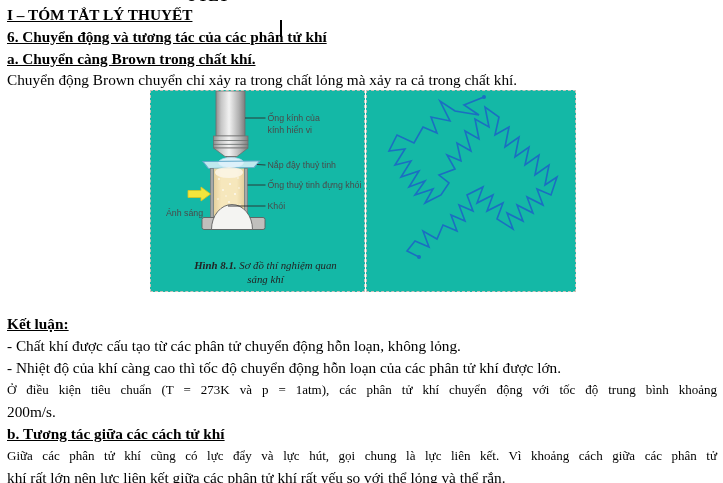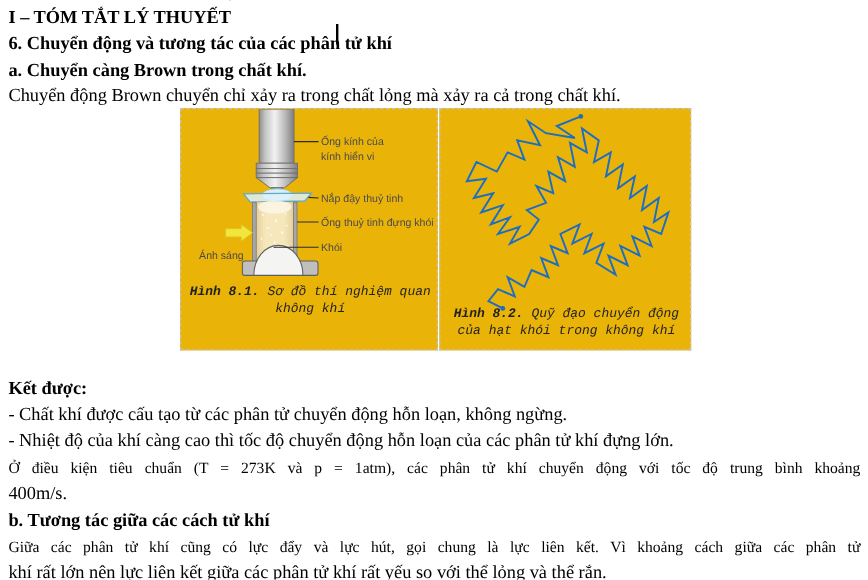--- a/index.html
+++ b/index.html
@@ -1,30 +1,30 @@
 <!DOCTYPE html>
 <html><head>
 <meta charset="utf-8">
 <style>
   html,body{margin:0;padding:0;background:#ffffff;}
   body{width:723px;height:483px;position:relative;overflow:hidden;
        font-family:"Liberation Serif", serif;color:#000;}
   .tline{position:absolute;left:7px;width:710px;font-size:15.3px;line-height:20px;white-space:nowrap;}
-  .bold{font-weight:bold;}
+  .bold{font-weight:bold;text-decoration:underline;}
   .stretch{white-space:normal;text-align:justify;text-align-last:justify;font-size:13px;}
   .cutoff{position:absolute;top:0;left:186px;width:90px;height:5px;overflow:hidden;}
   .cutoff span{position:relative;top:-13px;display:block;font-weight:bold;font-size:15.5px;}
   .caret{position:absolute;left:280px;top:20px;width:1.5px;height:17px;background:#000;}
   .figrow{position:absolute;left:150px;top:90px;display:flex;}
-  .panel{position:relative;background:#eab308;border:1px dashed #c9c2ba;}
+  .panel{position:relative;background:#14b8a6;border:1px dashed #c9c2ba;}
   .panel.p1{width:213px;height:200px;}
   .panel.p2{width:208px;height:200px;margin-left:1px;}
-  .caption{position:absolute;left:2px;right:0;text-align:center;
-           font-family:Liberation Mono, monospace;font-size:10.8px;
-           line-height:13.5px;color:#222;}
+  .caption{position:absolute;left:16px;right:0;text-align:center;
+           font-family:Liberation Serif, serif;font-size:10.8px;
+           line-height:13.5px;color:#222;margin-top:21px;}
   .caption .cb{font-weight:bold;font-style:italic;}
   .caption .ci{font-style:italic;}
   svg{display:block;}
   svg text{font-family:"Liberation Sans", sans-serif;font-size:8.8px;fill:#4a4a4a;}
 </style>
 </head>
 <body>
 
 <div class="cutoff">
   <span>UYẾT</span>
@@ -101,39 +101,34 @@
       <text x="116.5" y="42">kính hiển vi</text>
       <text x="116.5" y="77">Nắp đậy thuỷ tinh</text>
       <text x="116.5" y="97">Ống thuỷ tinh đựng khói</text>
       <text x="116.5" y="118">Khói</text>
       <text x="33.5" y="125" text-anchor="middle" fill="#555" font-size="9">Ánh sáng</text>
     </svg>
 
     <div class="caption" style="top:147px;">
       <div><span class="cb">Hình 8.1.</span>
            <span class="ci">Sơ đồ thí nghiệm quan</span></div>
-      <div class="ci">không khí</div>
+      <div class="ci">sáng khí</div>
     </div>
   </div>
 
   <div class="panel p2">
     <svg width="206" height="178" viewBox="0 0 206 178">
       <polyline fill="none" stroke="#1b6ec2" stroke-width="1.6" stroke-linejoin="miter" points="117,6 97,14 112,24 88,20 73,10 83,30 64,26 70,42 56,36 47,52 30,44 22,60 38,58 28,74 44,70 34,86 52,80 42,96 58,90 48,104 66,98 58,112 74,104 82,92 72,84 88,78 80,64 94,70 90,52 104,60 98,40 112,48 108,28 122,36 118,16 132,26 128,44 142,36 138,56 152,46 148,66 162,56 158,74 172,64 168,84 182,74 178,94 190,86 184,104 170,98 176,114 160,106 166,122 150,114 156,130 140,122 146,138 130,128 136,112 120,120 126,104 110,112 116,96 100,104 106,120 92,114 98,130 84,124 90,140 76,134 70,148 56,140 62,156 48,150 40,160 52,166"></polyline>
       <circle cx="117" cy="6" r="2" fill="#1b6ec2"></circle>
       <circle cx="52" cy="166" r="2" fill="#1b6ec2"></circle>
     </svg>
 
-    <div class="caption" style="top:165px;">
-      <div><span class="cb">Hình 8.2.</span>
-           <span class="ci">Quỹ đạo chuyển động</span></div>
-      <div class="ci">của hạt khói trong không khí</div>
-    </div>
   </div>
 </div>
 
-<div class="tline bold" style="top:314px;">Kết được:</div>
-<div class="tline" style="top:336px;">- Chất khí được cấu tạo từ các phân tử chuyển động hỗn loạn, không ngừng.</div>
-<div class="tline" style="top:358px;">- Nhiệt độ của khí càng cao thì tốc độ chuyển động hỗn loạn của các phân tử khí đựng lớn.</div>
+<div class="tline bold" style="top:314px;">Kết luận:</div>
+<div class="tline" style="top:336px;">- Chất khí được cấu tạo từ các phân tử chuyển động hỗn loạn, không lỏng.</div>
+<div class="tline" style="top:358px;">- Nhiệt độ của khí càng cao thì tốc độ chuyển động hỗn loạn của các phân tử khí được lớn.</div>
 <div class="tline stretch" style="top:380px;">Ở điều kiện tiêu chuẩn (T = 273K và p = 1atm), các phân tử khí chuyển động với tốc độ trung bình khoảng</div>
-<div class="tline" style="top:402px;">400m/s.</div>
+<div class="tline" style="top:402px;">200m/s.</div>
 <div class="tline bold" style="top:424px;">b. Tương tác giữa các cách tử khí</div>
 <div class="tline stretch" style="top:446px;">Giữa các phân tử khí cũng có lực đẩy và lực hút, gọi chung là lực liên kết. Vì khoảng cách giữa các phân tử</div>
 <div class="tline" style="top:468px;">khí rất lớn nên lực liên kết giữa các phân tử khí rất yếu so với thể lỏng và thể rắn.</div>
 
 </body></html>

